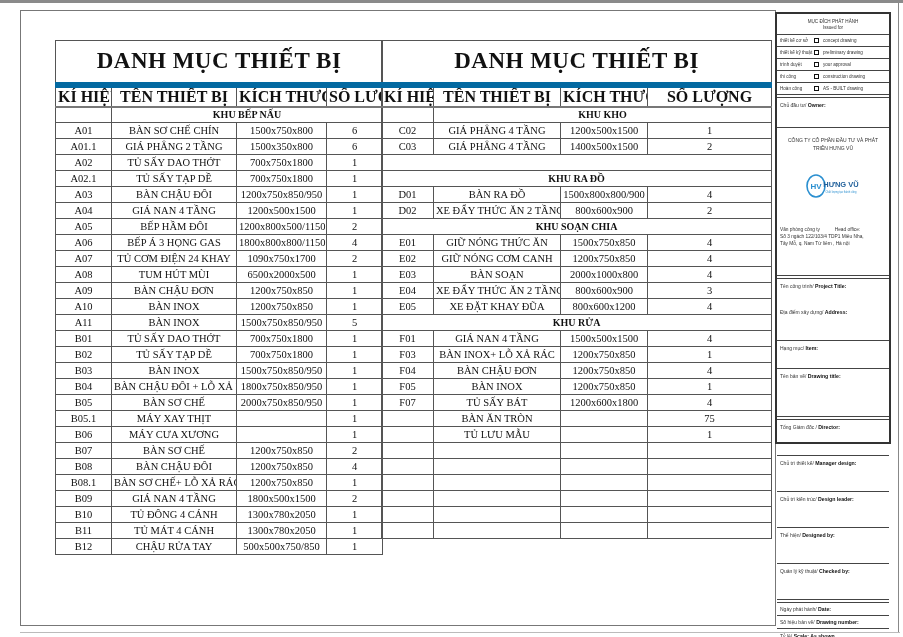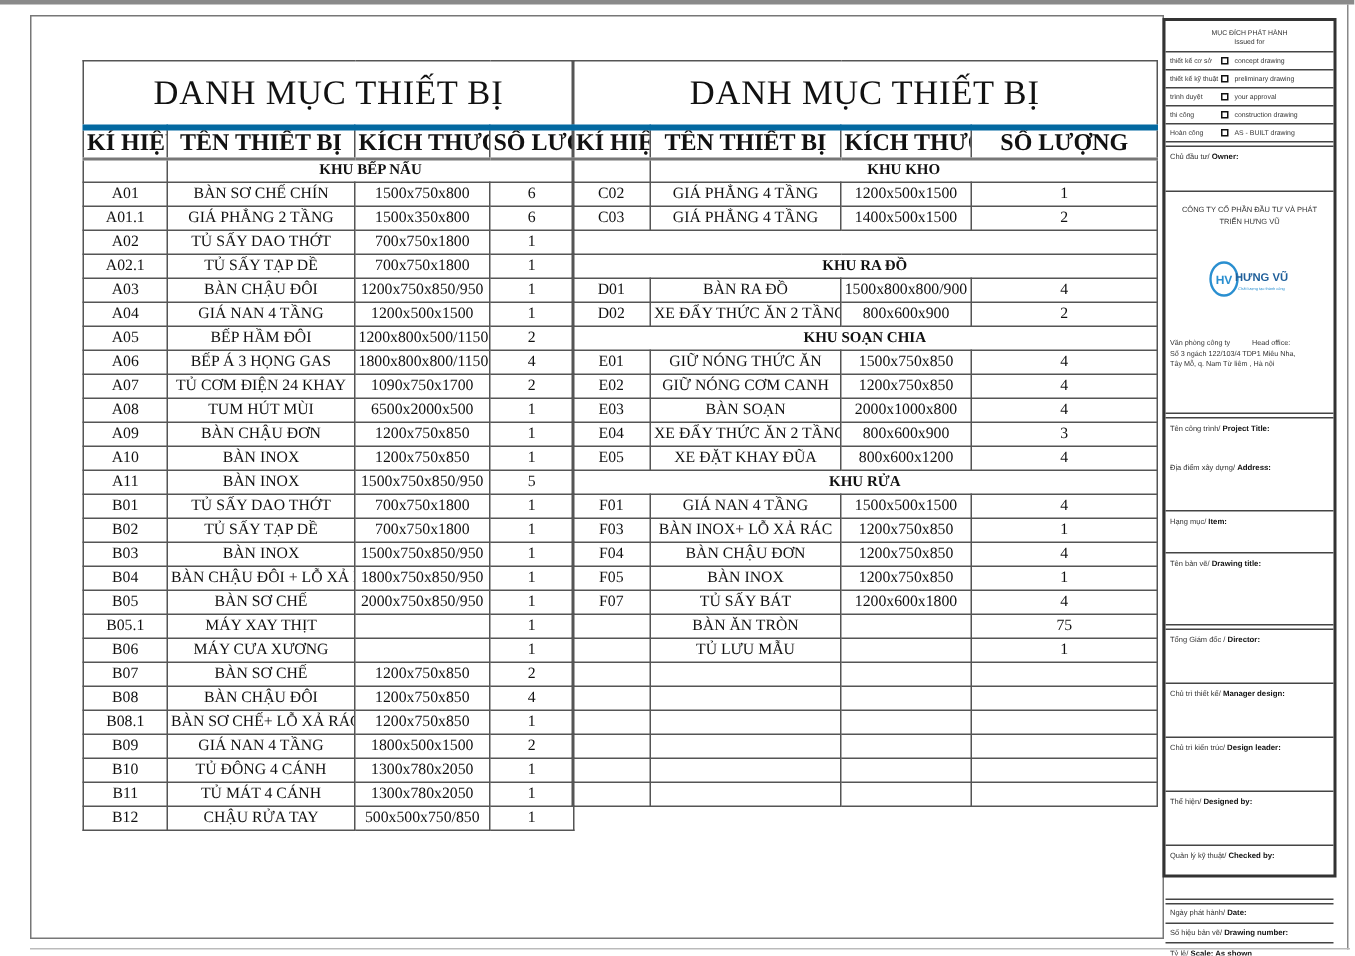--- a/index.html
+++ b/index.html
@@ -6,28 +6,28 @@
   html, body { width: 903px; height: 637px; background: #ffffff; overflow: hidden; }
   body { position: relative; font-family: "Liberation Serif", "DejaVu Serif", serif; color: #111; }
 
   .topband { position: absolute; left: 0; top: 0; width: 903px; height: 3px; background: #8a8a8a; }
   .frame { position: absolute; left: 20px; top: 10px; width: 756px; height: 616px; border: 1px solid #777; }
   .frame-right { position: absolute; left: 898px; top: 3px; width: 1px; height: 630px; background: #888; }
   .frame-bottom { position: absolute; left: 20px; top: 632px; width: 880px; height: 1px; background: #bbb; }
 
   table.eq { position: absolute; border-collapse: collapse; table-layout: fixed; font-size: 10.5px; }
   table.eq td, table.eq th { border: 1px solid #555; text-align: center; vertical-align: middle; height: 16px; padding: 0 2px; white-space: nowrap; overflow: hidden; font-weight: normal; }
-  table.eq .title-row td { height: 44px; font-size: 23px; font-weight: normal; letter-spacing: 0.5px; border-bottom: 4px solid #0369a1; }
+  table.eq .title-row td { height: 44px; font-size: 23px; font-weight: bold; letter-spacing: 0.5px; border-bottom: 6px solid #0369a1; }
   table.eq .head-row th { font-weight: bold; font-size: 16px; height: 18px; border-bottom: 2px solid #777; }
   table.eq .sec td.sec-title { font-weight: bold; font-size: 10px; }
   #left-table { left: 55px; top: 40px; width: 327px; }
   #right-table { left: 381px; top: 40px; width: 390px; }
   #left-table tr.row td, #right-table tr.row td { height: 16px; }
 
-  .tb { position: absolute; left: 775px; top: 12px; width: 116px; height: 573px; border: 2px solid #333; font-family: "Liberation Sans", "DejaVu Sans", sans-serif; font-size: 5px; color: #333; }
+  .tb { position: absolute; left: 775px; top: 12px; width: 116px; height: 432px; border: 2px solid #333; font-family: "Liberation Sans", "DejaVu Sans", sans-serif; font-size: 5px; color: #333; }
   .tb .cell { border-bottom: 1px solid #444; position: relative; }
   .tb .issued { height: 21px; text-align: center; padding-top: 5px; line-height: 6px; font-size: 4.6px; }
   .tb .opt { height: 12px; display: flex; align-items: center; padding-left: 3px; font-size: 4.6px; }
   .tb .opt .vn { width: 34px; }
   .tb .opt .box { width: 5px; height: 5px; border: 1px solid #111; margin-right: 4px; }
   .tb .gap2 { height: 3px; border-bottom: 1px solid #444; }
   .tb .owner { height: 30px; padding: 4px 3px; }
   .tb .label b { font-weight: bold; color: #111; font-size: 5.2px; }
   .tb .company { height: 148px; padding: 8px 3px; text-align: center; }
   .tb .company .name { font-size: 5px; line-height: 8px; }

